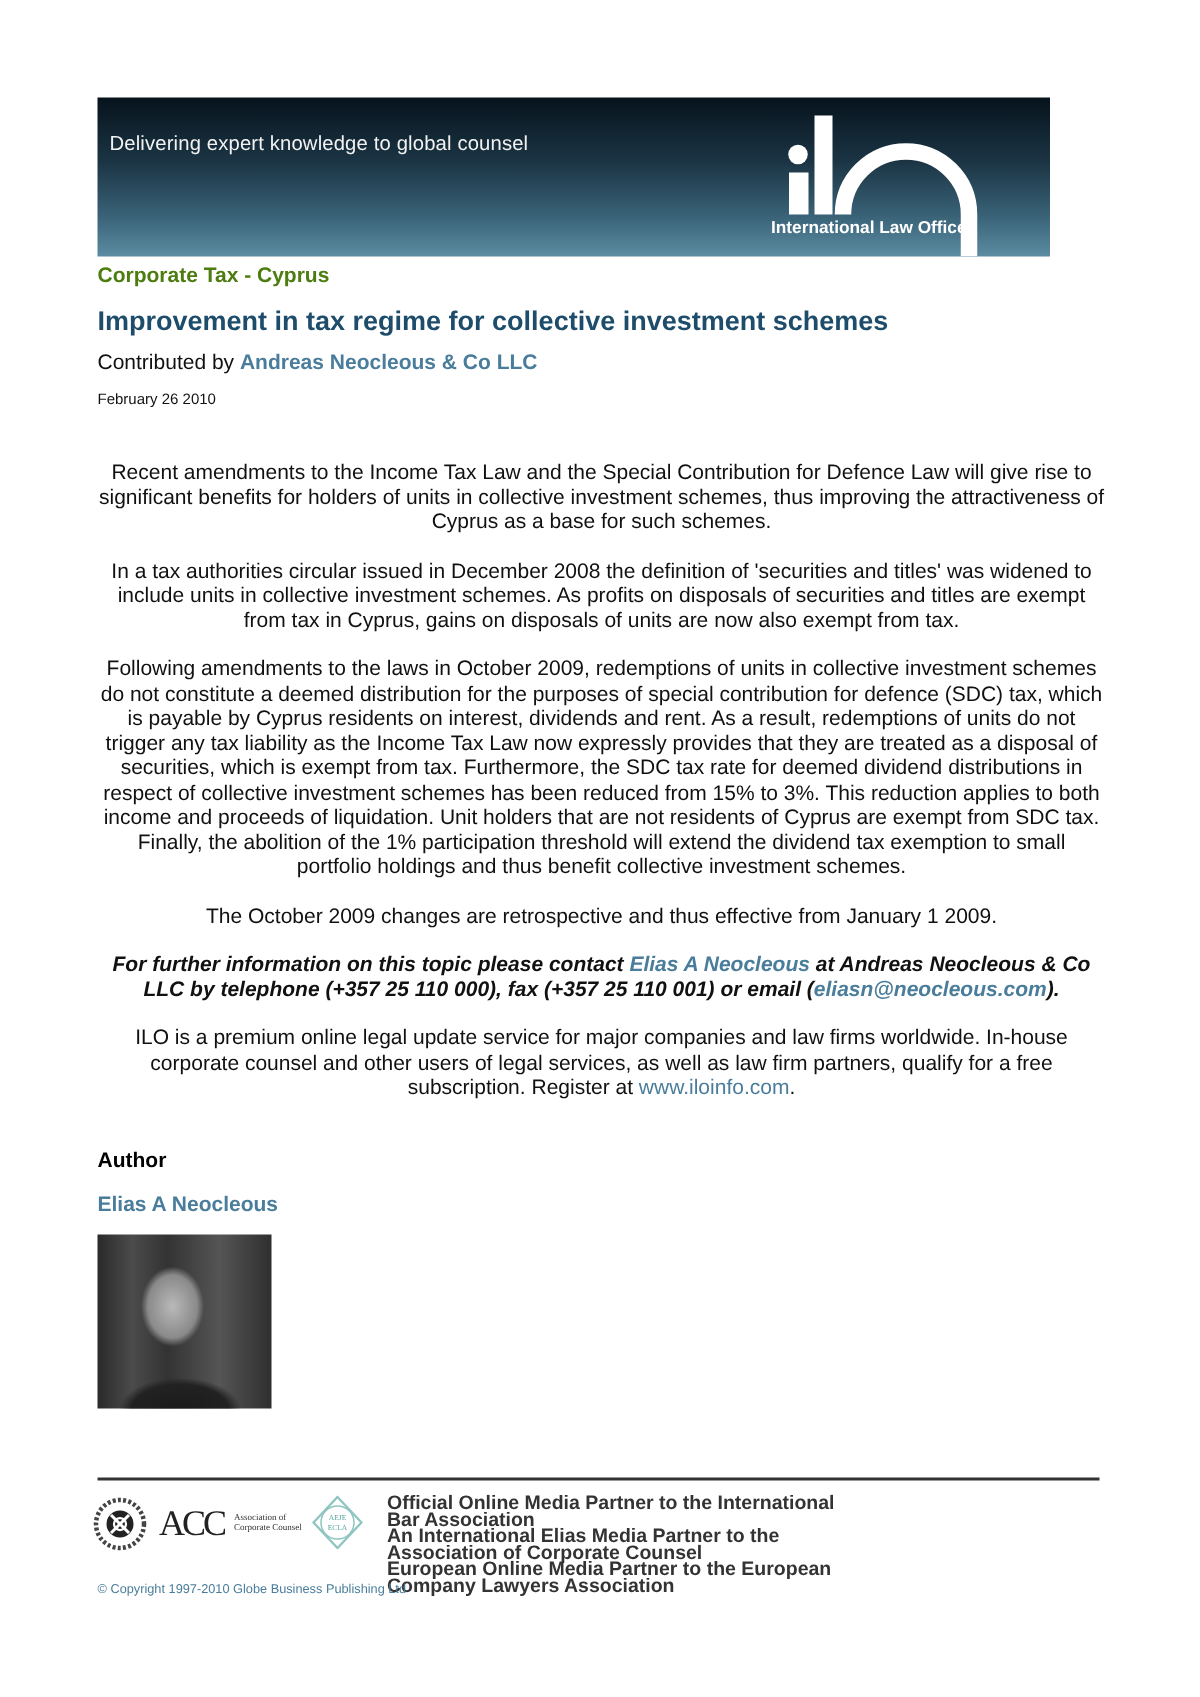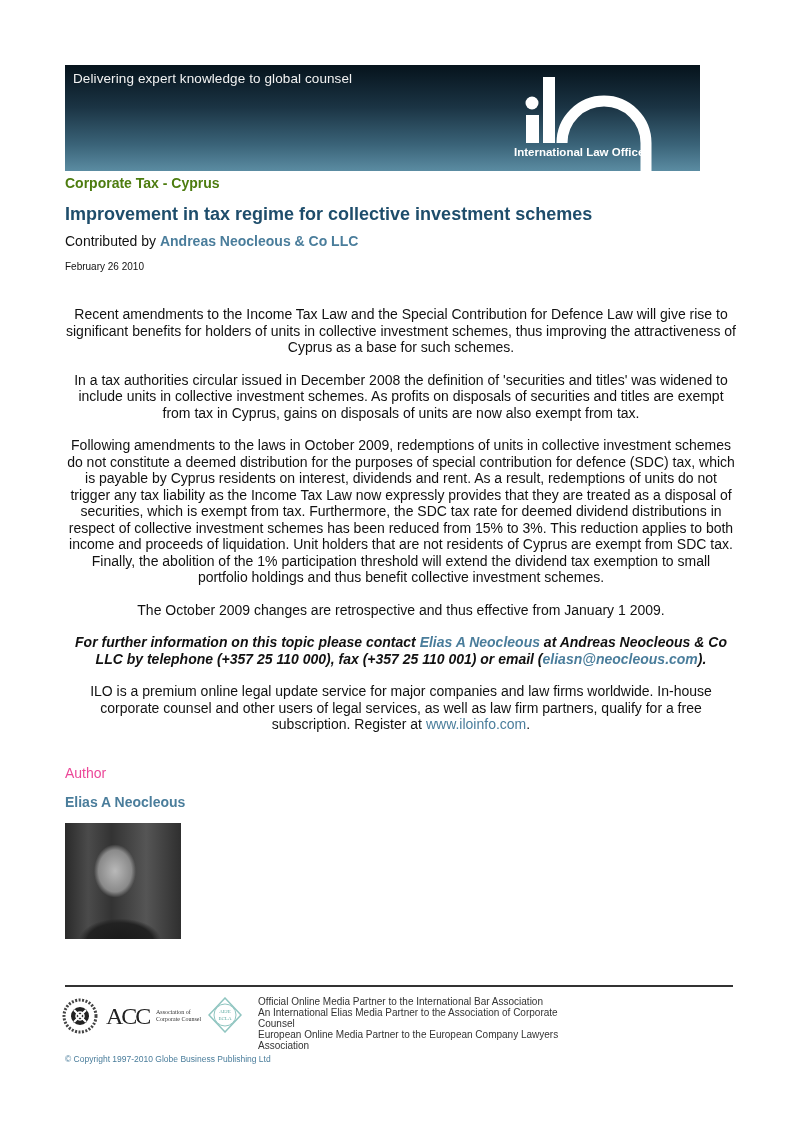--- a/index.html
+++ b/index.html
@@ -1,40 +1,40 @@
 <!DOCTYPE html>
 <html><head>
 <meta charset="utf-8">
 <style>
   html, body { margin: 0; padding: 0; background: #ffffff; }
   body { width: 800px; height: 1131px; position: relative; font-family: "Liberation Sans", sans-serif; color: #111; }
   .banner { position: absolute; left: 65px; top: 65px; width: 635px; height: 106px;
     background: linear-gradient(to bottom, #06131c 0%, #1b3444 40%, #3a6378 75%, #5b8ca2 100%); overflow: hidden; }
-  .banner-tag { position: absolute; left: 8px; top: 6px; color: #f2f2f2; font-size: 13.5px; letter-spacing: 0.1px; }
+  .banner-tag { position: absolute; left: 8px; top: 23px; color: #f2f2f2; font-size: 13.5px; letter-spacing: 0.1px; }
   .logo { position: absolute; right: 0; top: 0; width: 200px; height: 106px; }
   .logo-text { position: absolute; left: 449px; top: 81px; color: #fff; font-size: 11.5px; font-weight: bold; }
   .logo-text sup { font-size: 6px; }
   .section { position: absolute; left: 65px; top: 175px; color: #4d7c0f; font-weight: bold; font-size: 14px; text-align: right; }
   .title { position: absolute; left: 65px; top: 204px; color: #1e4d6b; font-weight: bold; font-size: 18px; }
   .contrib { position: absolute; left: 65px; top: 233px; font-size: 14px; }
   .contrib .firm { color: #4a7d9b; font-weight: bold; }
   .date { position: absolute; left: 65px; top: 261px; font-size: 10px; }
   .body { position: absolute; left: 65px; top: 306px; width: 672px; font-size: 14px; line-height: 16.5px; }
   .body p { margin: 0 0 16px 0; text-align: center; }
   .link { color: #4a7d9b; }
   .italic { font-style: italic; font-weight: bold; }
-  .author-h { position: absolute; left: 65px; top: 765px; color: #ec4899; font-weight: normal; font-size: 14px; }
+  .author-h { position: absolute; left: 65px; top: 765px; color: #000000; font-weight: bold; font-size: 14px; }
   .author-name { position: absolute; left: 65px; top: 794px; color: #4a7d9b; font-weight: bold; font-size: 14px; }
   .photo { position: absolute; left: 65px; top: 823px; width: 116px; height: 116px;
     background: radial-gradient(ellipse 30px 38px at 50px 48px, #b9b9b9 0%, #8a8a8a 55%, transparent 70%),
                 radial-gradient(ellipse 55px 30px at 55px 118px, #1a1a1a 0%, #222 60%, transparent 75%),
                 linear-gradient(90deg, #2a2a2a 0%, #4b4b4b 20%, #333 40%, #555 70%, #2f2f2f 100%); }
   .rule { position: absolute; left: 65px; top: 985px; width: 668px; height: 2px; background: #333; }
   .partners { position: absolute; left: 60px; top: 995px; width: 520px; height: 40px; }
-  .p-text { position: absolute; left: 198px; top: 1px; font-size: 10px; line-height: 11px; font-weight: normal; color: #333; }
+  .p-text { position: absolute; left: 198px; top: 1px; font-size: 13px; line-height: 11px; font-weight: bold; color: #333; }
   .copyright { position: absolute; left: 65px; top: 1054px; font-size: 8.5px; color: #4a7d9b; }
 </style>
 </head>
 <body>
 
 <div class="banner">
   <div class="banner-tag">Delivering expert knowledge to global counsel</div>
   <svg class="logo" viewBox="0 0 200 106" style="left:435px;">
     <circle cx="32" cy="38" r="6.5" fill="#fff"></circle>
     <rect x="26" y="50" width="13" height="28" fill="#fff"></rect>

